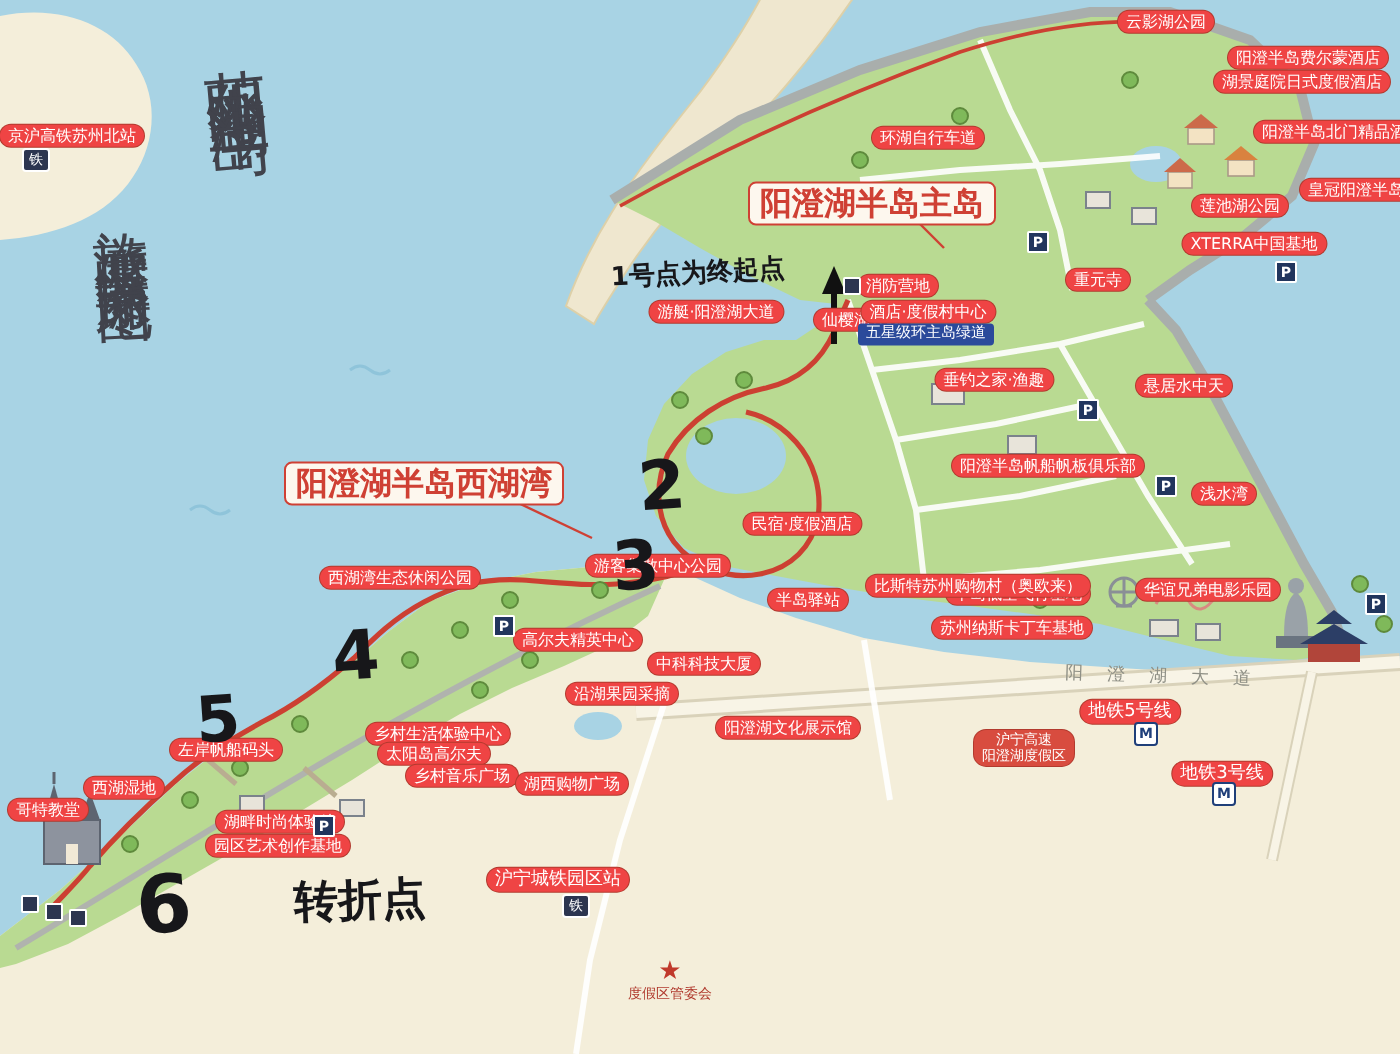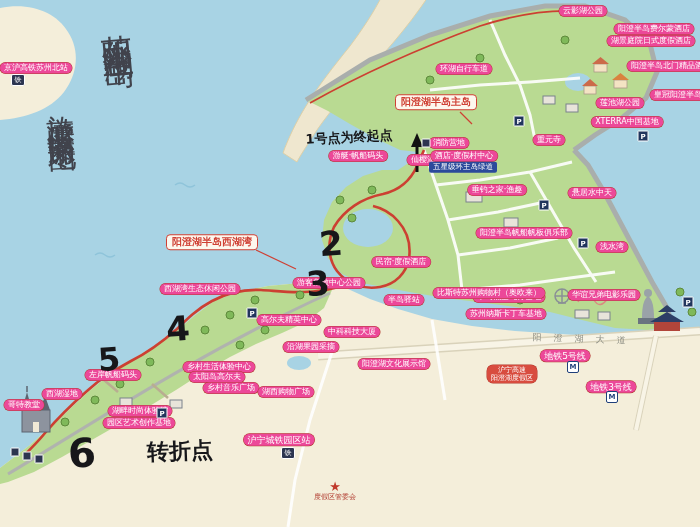--- a/index.html
+++ b/index.html
@@ -1,26 +1,26 @@
 <!DOCTYPE html>
 <html><head>
 <meta charset="utf-8">
 <style>
   html,body{margin:0;padding:0;}
   #stage{position:relative;width:700px;height:527px;overflow:hidden;
          background:#a8d3e4;font-family:"DejaVu Sans",sans-serif;}
   #terrain{position:absolute;left:0;top:0;}
   .lab{position:absolute;transform:translate(-50%,-50%);white-space:nowrap;z-index:5;line-height:1.15;}
-  .pill{background:#ec4899;color:#ffffff;font-size:8px;padding:1px 4px;border-radius:7px;
+  .pill{background:#ef4444;color:#ffffff;font-size:8px;padding:1px 4px;border-radius:7px;
         box-shadow:0 0 0 0.5px #b23a2e;}
   .pill2{background:#d84c3f;color:#ffffff;font-size:7px;padding:1px 4px;border-radius:6px;
          white-space:pre-line;text-align:center;box-shadow:0 0 0 0.5px #b23a2e;}
   .navy{background:#2b4a9b;color:#ffffff;font-size:7.5px;padding:1px 4px;border-radius:2px;}
   .box{background:#fdf7ee;border:1.5px solid #cf4034;color:#cf4034;font-weight:bold;
-       font-size:10px;padding:1px 5px;border-radius:4px;}
+       font-size:16px;padding:1px 5px;border-radius:4px;}
   .hand{color:#17171a;font-weight:bold;background:transparent;
         transform:translate(-50%,-50%) rotate(-4deg);}
   .road{color:#8f9086;background:transparent;font-size:9px;}
   .note{color:#b03a2e;background:transparent;font-size:7px;}
   .vtitle{position:absolute;writing-mode:vertical-rl;color:#41434c;z-index:4;
           letter-spacing:4px;font-weight:500;}
   .ic{position:absolute;transform:translate(-50%,-50%);display:flex;align-items:center;
       justify-content:center;z-index:6;}
   .icon-p{width:9px;height:9px;background:#21355d;color:#fff;font-size:7px;font-weight:bold;
           border:1px solid #fff;border-radius:1px;}
@@ -198,21 +198,21 @@
       <div class="lab pill" style="left: 654px; top: 29px;">阳澄半岛费尔蒙酒店</div>
       <div class="lab pill" style="left: 651px; top: 41px;">湖景庭院日式度假酒店</div>
       <div class="lab pill" style="left: 464px; top: 69px;">环湖自行车道</div>
       <div class="lab pill" style="left: 671px; top: 66px;">阳澄半岛北门精品酒店</div>
       <div class="lab pill" style="left: 686px; top: 95px;">皇冠阳澄半岛酒店</div>
       <div class="lab pill" style="left: 620px; top: 103px;">莲池湖公园</div>
       <div class="lab pill" style="left: 627px; top: 122px;">XTERRA中国基地</div>
       <div class="lab pill" style="left: 549px; top: 140px;">重元寺</div>
       <div class="lab pill" style="left: 449px; top: 143px;">消防营地</div>
       <div class="lab pill" style="left: 431px; top: 160px;">仙樱湖公园</div>
-      <div class="lab pill" style="left: 358px; top: 156px;">游艇·帆船码头</div>
+      <div class="lab pill" style="left: 358px; top: 156px;">游艇·阳澄湖大道</div>
       <div class="lab pill" style="left: 464px; top: 156px;">酒店·度假村中心</div>
       <div class="lab navy" style="left: 463px; top: 167px;">五星级环主岛绿道</div>
       <div class="lab pill" style="left: 497px; top: 190px;">垂钓之家·渔趣</div>
       <div class="lab pill" style="left: 592px; top: 193px;">悬居水中天</div>
       <div class="lab pill" style="left: 524px; top: 233px;">阳澄半岛帆船帆板俱乐部</div>
       <div class="lab pill" style="left: 612px; top: 247px;">浅水湾</div>
       <div class="lab pill" style="left: 509px; top: 258px; margin-top: 39px;">半岛低空飞行基地</div>
       <div class="lab pill" style="left: 489px; top: 293px;">比斯特苏州购物村（奥欧来）</div>
       <div class="lab pill" style="left: 604px; top: 295px;">华谊兄弟电影乐园</div>
       <div class="lab pill" style="left: 506px; top: 314px;">苏州纳斯卡丁车基地</div>

